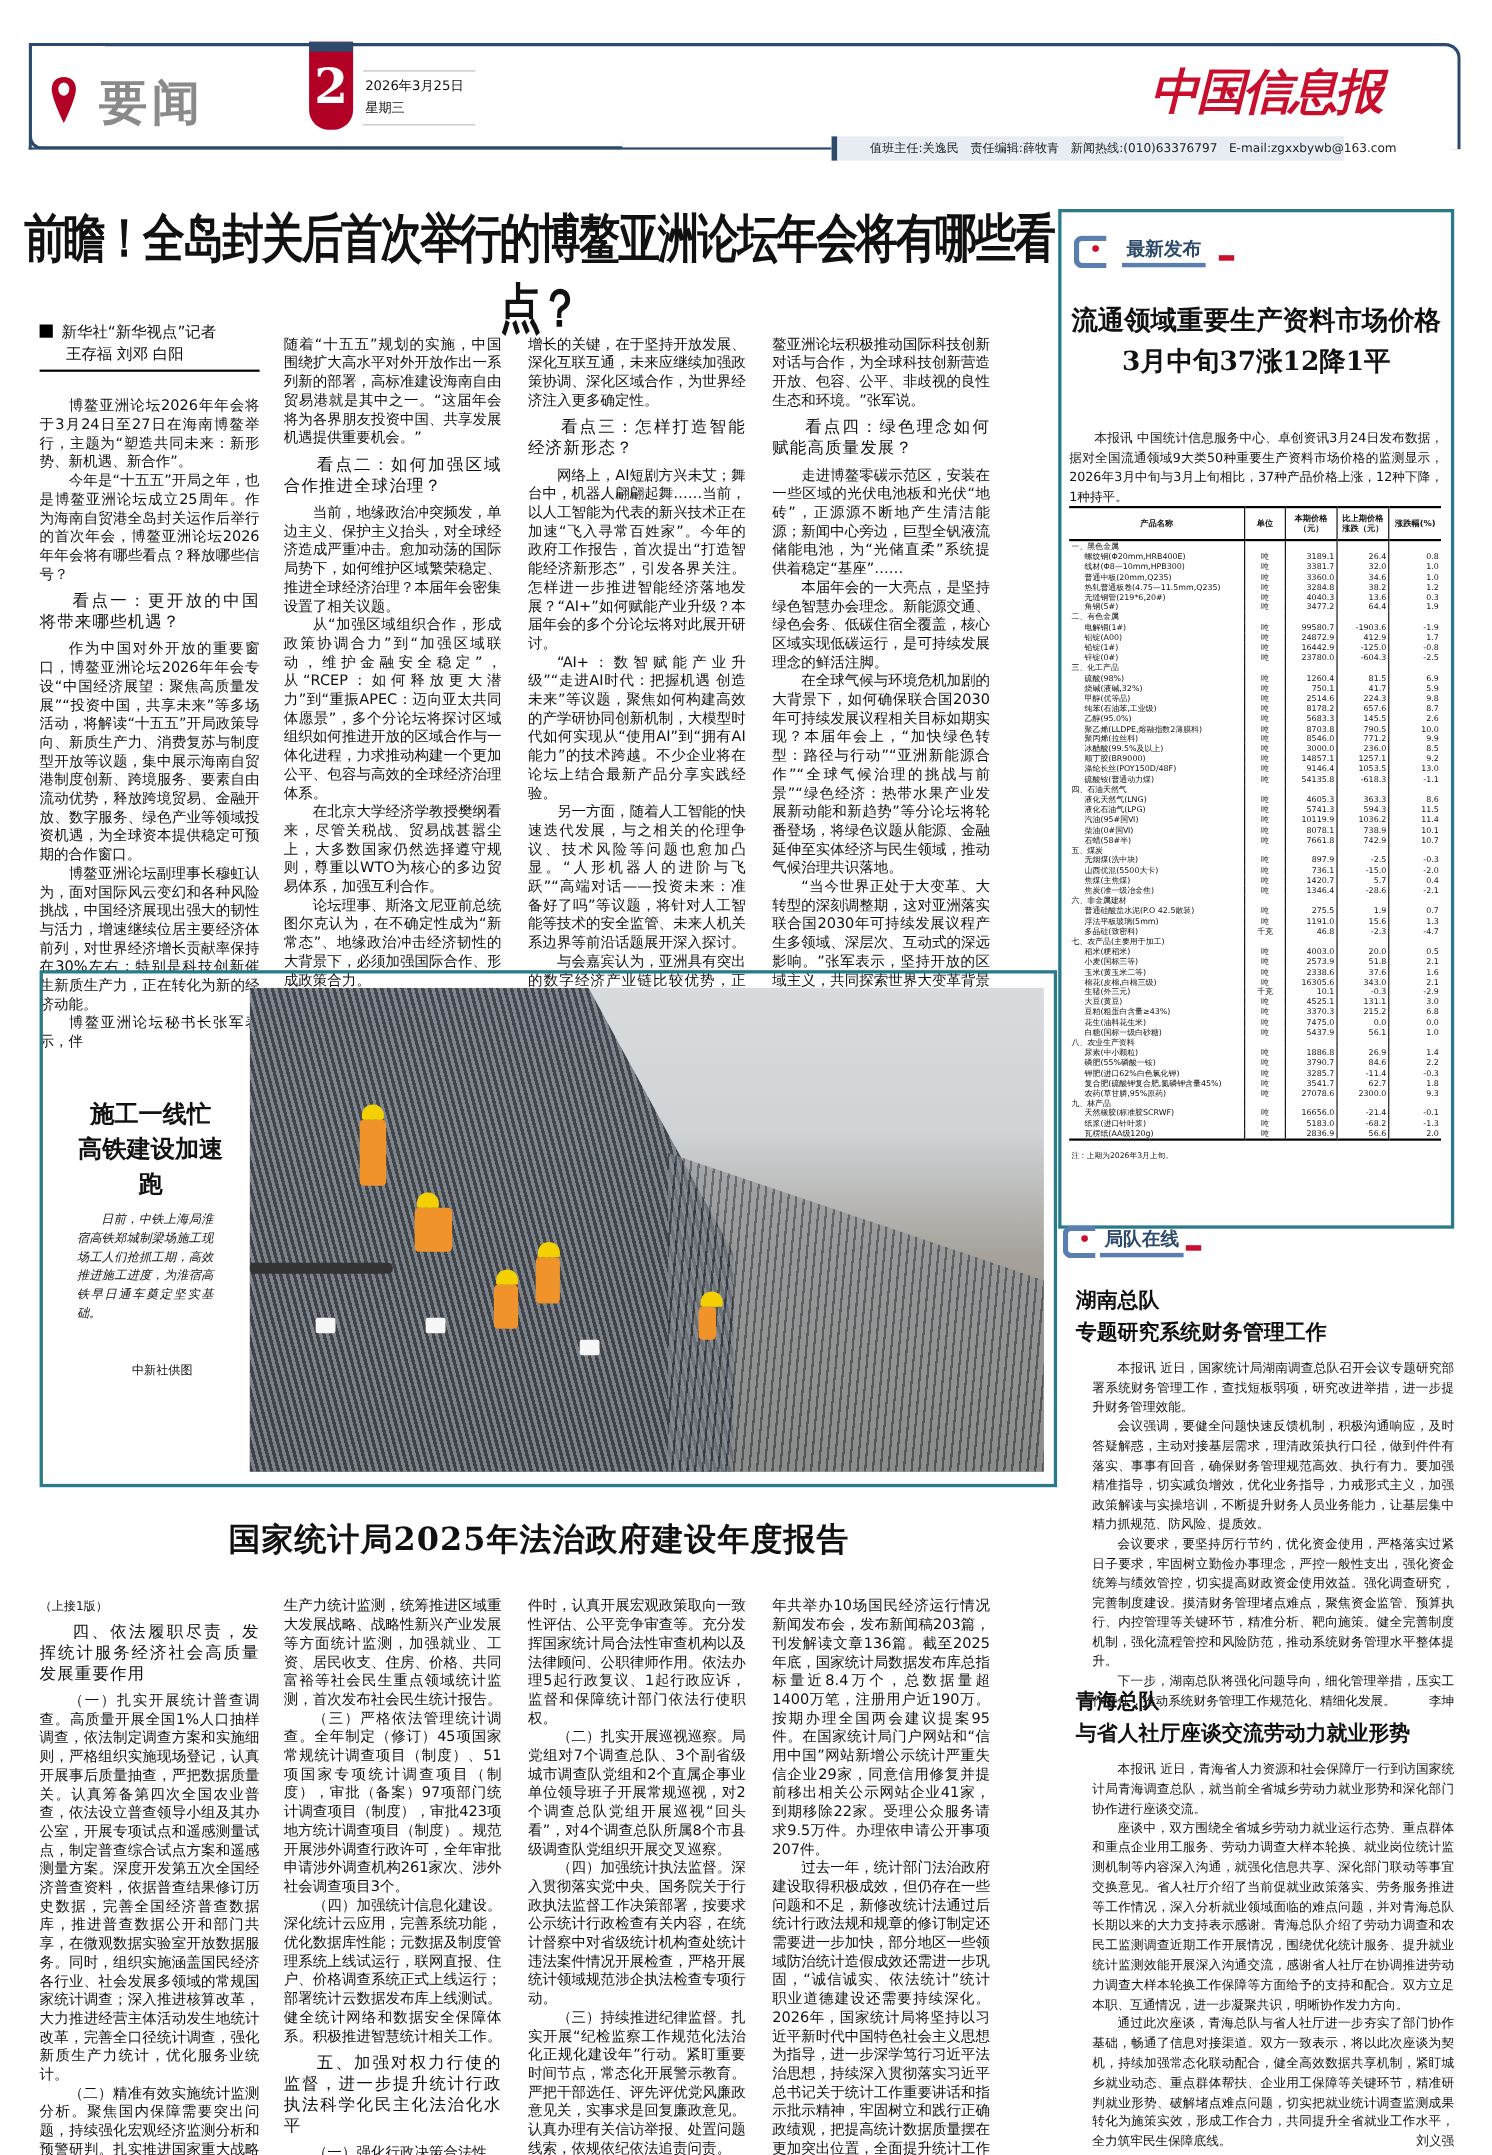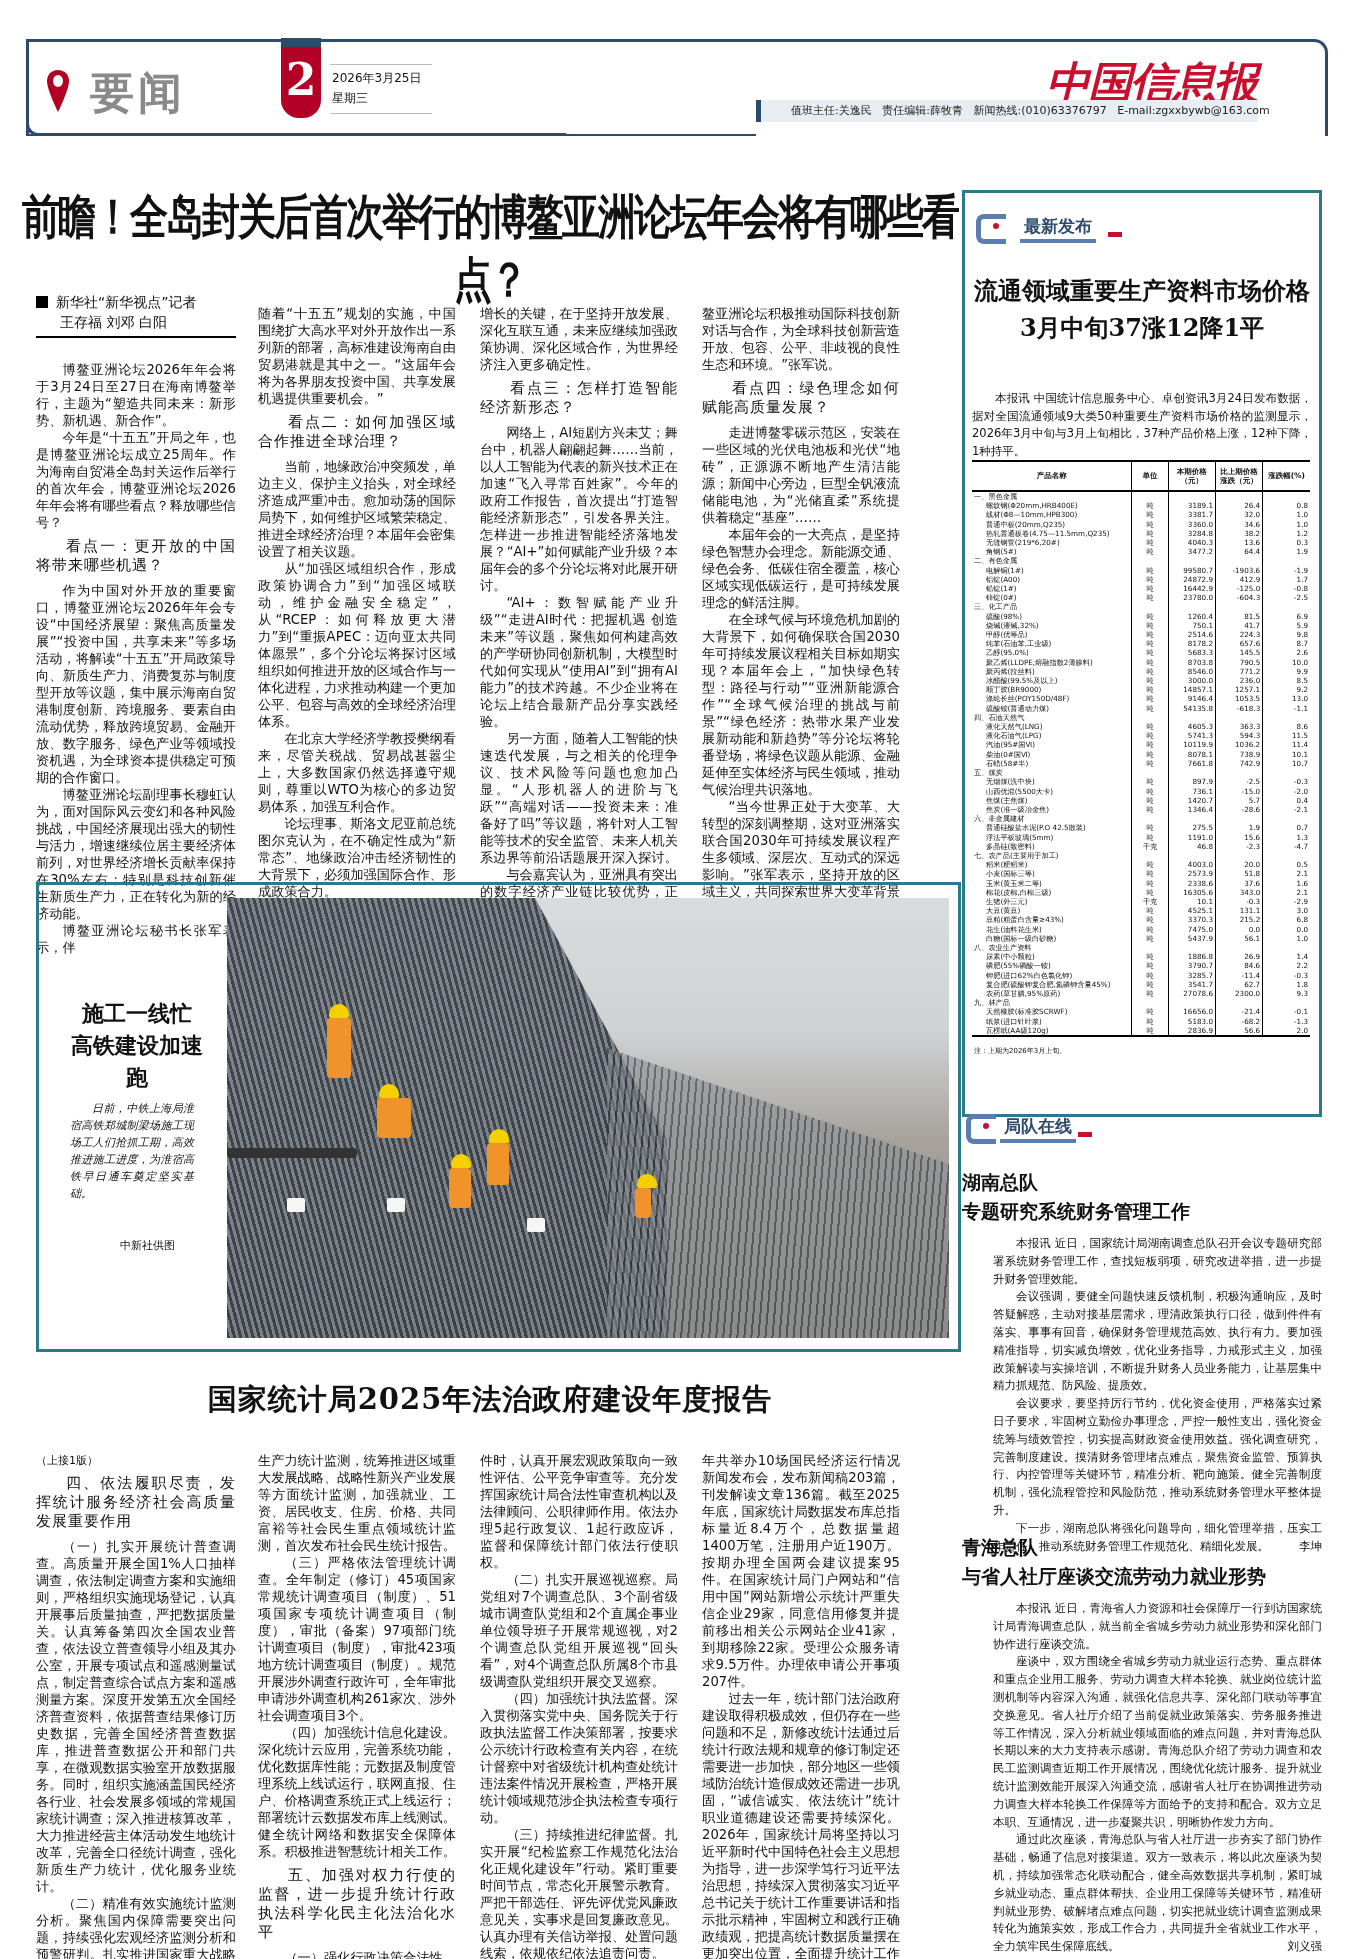--- a/index.html
+++ b/index.html
@@ -13,21 +13,21 @@
   .masthead-bottom-left { position: absolute; left: 26px; top: 40px; width: 540px; height: 96px;
     border-left: 3px solid #2d4a6b; border-bottom: 3px solid #2d4a6b; border-radius: 0 0 0 12px; }
   .loc-icon { position: absolute; left: 46px; top: 68px; width: 24px; height: 46px; }
   .section-name { position: absolute; left: 90px; top: 64px; font-size: 44px; color: #8a8a8a; font-weight: bold; letter-spacing: 4px; }
   .page-num-tab { position: absolute; left: 281px; top: 38px; width: 40px; height: 80px; background: #b30025;
     border-radius: 0 0 18px 18px; color: #fff; font-size: 44px; font-weight: bold; text-align: center; line-height: 84px; }
   .page-num-tab::before { content: ""; position: absolute; left: 0; top: 0; width: 40px; height: 9px; background: #2d4a6b; }
   .date-box { position: absolute; left: 330px; top: 64px; width: 102px; height: 50px; border-top: 1px solid #bbb; border-bottom: 1px solid #bbb;
     padding-left: 2px; font-size: 12px; line-height: 20px; padding-top: 3px; }
   .paper-logo { position: absolute; left: 1046px; top: 54px; font-size: 44px; font-weight: bold; color: #c8102e; font-family: "DejaVu Serif", serif; letter-spacing: -2px; font-style: italic; }
-  .editor-bar { position: absolute; left: 756px; top: 100px; width: 502px; height: 22px; background: #e7edf3;
+  .editor-bar { position: absolute; left: 756px; top: 124px; width: 466px; height: 22px; background: #e7edf3;
     border-left: 5px solid #2d4a6b; font-size: 11px; line-height: 22px; padding-left: 30px; white-space: nowrap; color: #222; }
   .rule-left { position: absolute; left: 26px; top: 134px; width: 730px; height: 2px; background: #2d4a6b; }
 
   
   .headline { position: absolute; left: 20px; top: 185px; width: 940px; text-align: center; font-size: 38px; font-weight: bold; letter-spacing: -2px; transform: scaleY(1.25); transform-origin: top; font-family: "DejaVu Serif", serif; }
 
   
   .byline { position: absolute; left: 36px; top: 292px; width: 200px; border-bottom: 2px solid #000; padding-bottom: 4px; font-size: 14px; line-height: 20px; }
   .byline .sq { display: inline-block; width: 12px; height: 12px; background: #000; margin-right: 8px; vertical-align: -1px; }
   .byline .names { padding-left: 24px; }
@@ -71,21 +71,21 @@
   .price-table th { font-weight: bold; font-size: 7.5px; border-top: 2px solid #000; border-bottom: 2px solid #000; padding: 2px 1px; height: 30px; }
   .price-table td { padding: 0 2px; white-space: nowrap; }
   .price-table td.n { text-align: right; }
   .price-table td.u { text-align: center; }
   .price-table .vl { border-left: 1.5px solid #000; }
   .price-table tr.cat td { font-weight: normal; }
   .price-table tr.item td:first-child { padding-left: 14px; }
   .price-table tr.last td { border-bottom: 2px solid #000; }
   .table-note { position: absolute; left: 974px; top: 1046px; font-size: 7px; }
 
-  .bureau-title { position: absolute; left: 962px; font-size: 19px; line-height: 29px; font-weight: bold; font-family: "DejaVu Serif", serif; }
+  .bureau-title { position: absolute; left: 962px; font-size: 19px; line-height: 29px; font-weight: bold; font-family: "DejaVu Serif", serif; padding-left: 16px; }
   .bureau-body { position: absolute; left: 962px; width: 360px; font-size: 11.5px; line-height: 17.8px; text-align: justify; }
   .bureau-body p { text-indent: 2em; padding-left: 31px; }
   .sig { float: right; }
 </style>
 </head>
 <body>
 
 <div class="masthead"></div>
 <div class="masthead-bottom-left"></div>
 <svg class="loc-icon" viewBox="0 0 24 46">

